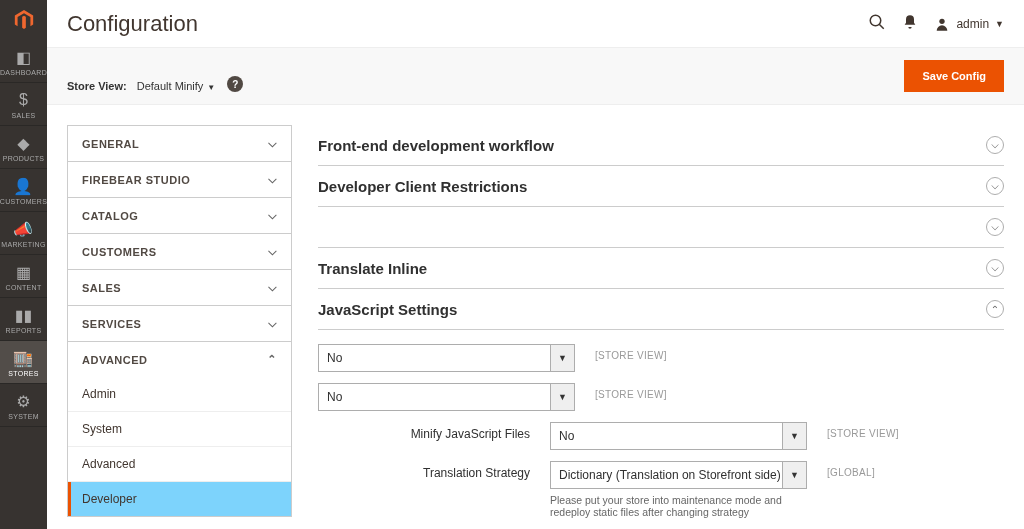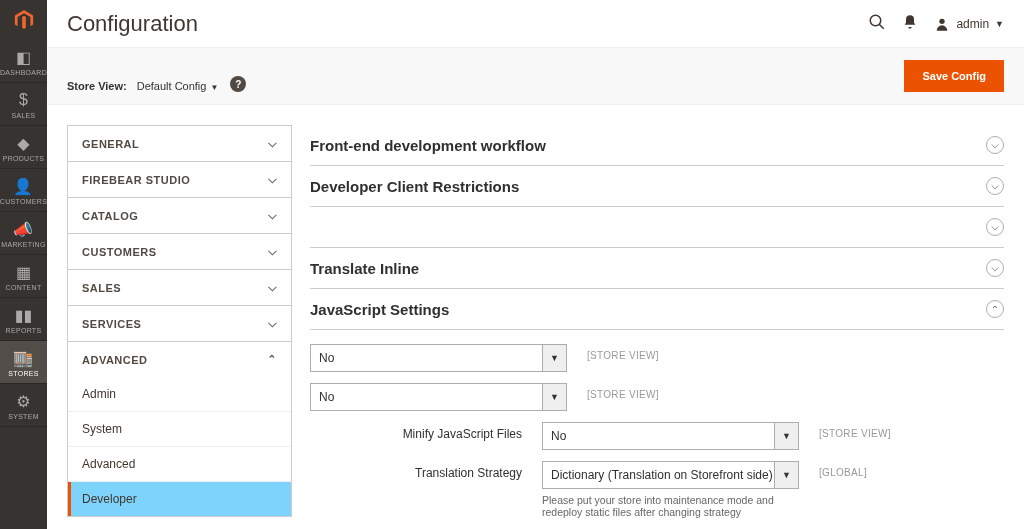--- a/index.html
+++ b/index.html
@@ -26,21 +26,21 @@
 .admin-user { display: flex; align-items: center; gap: 6px; font-size: 12px; color: #41362f; cursor: pointer; }
 .admin-user .caret { font-size: 9px; }
 
 .actionbar { background: #f8f8f8; border-bottom: 1px solid #eee; padding: 12px 20px; display: flex; align-items: flex-end; }
 .store-view-label { font-size: 11px; font-weight: 600; color: #333; margin-right: 10px; }
 .store-view-value { font-size: 11px; color: #333; margin-right: 4px; }
 .store-view-caret { font-size: 8px; color: #333; margin-right: 12px; }
 .help-icon { width: 16px; height: 16px; border-radius: 50%; background: #514943; color: #fff; font-size: 10px; display: flex; align-items: center; justify-content: center; font-weight: bold; cursor: pointer; }
 .save-btn { margin-left: auto; background: #eb5202; color: #fff; border: none; padding: 10px 18px; font-size: 11px; font-weight: 600; cursor: pointer; }
 
-.content { flex: 1; overflow-y: auto; padding: 20px; display: flex; gap: 8px; }
+.content { flex: 1; overflow-y: auto; padding: 20px; display: flex; gap: 16px; }
 
 
 .config-nav { width: 225px; flex-shrink: 0; }
 .config-group { border: 1px solid #ccc; border-bottom: none; padding: 11px 14px; font-size: 11px; font-weight: 600; color: #514943; letter-spacing: 0.5px; text-transform: uppercase; display: flex; align-items: center; cursor: pointer; background: #fff; }
 .config-group:last-of-type { }
 .config-group .chev { margin-left: auto; font-size: 11px; color: #666; }
 .config-group.open { border-bottom: none; }
 .subnav { border-left: 1px solid #ccc; border-right: 1px solid #ccc; }
 .subnav-item { padding: 10px 14px; font-size: 12px; color: #41362f; cursor: pointer; border-bottom: 1px solid #eee; }
 .subnav-item:last-child { border-bottom: none; }
@@ -133,21 +133,21 @@
               <path d="M4 22a8 8 0 0116 0z"></path>
             </svg>
           <span>admin</span>
           <span class="caret">▼</span>
         </div>
       </div>
     </div>
 
     <div class="actionbar">
       <span class="store-view-label">Store View:</span>
-      <span class="store-view-value">Default Config</span>
+      <span class="store-view-value">Default Minify</span>
       <span class="store-view-caret">▼</span>
       <span class="help-icon">?</span>
       <button class="save-btn">Save Config</button>
     </div>
 
     <div class="content">
 
       <div class="config-nav">
         <div class="config-group">
             <span>GENERAL</span>

